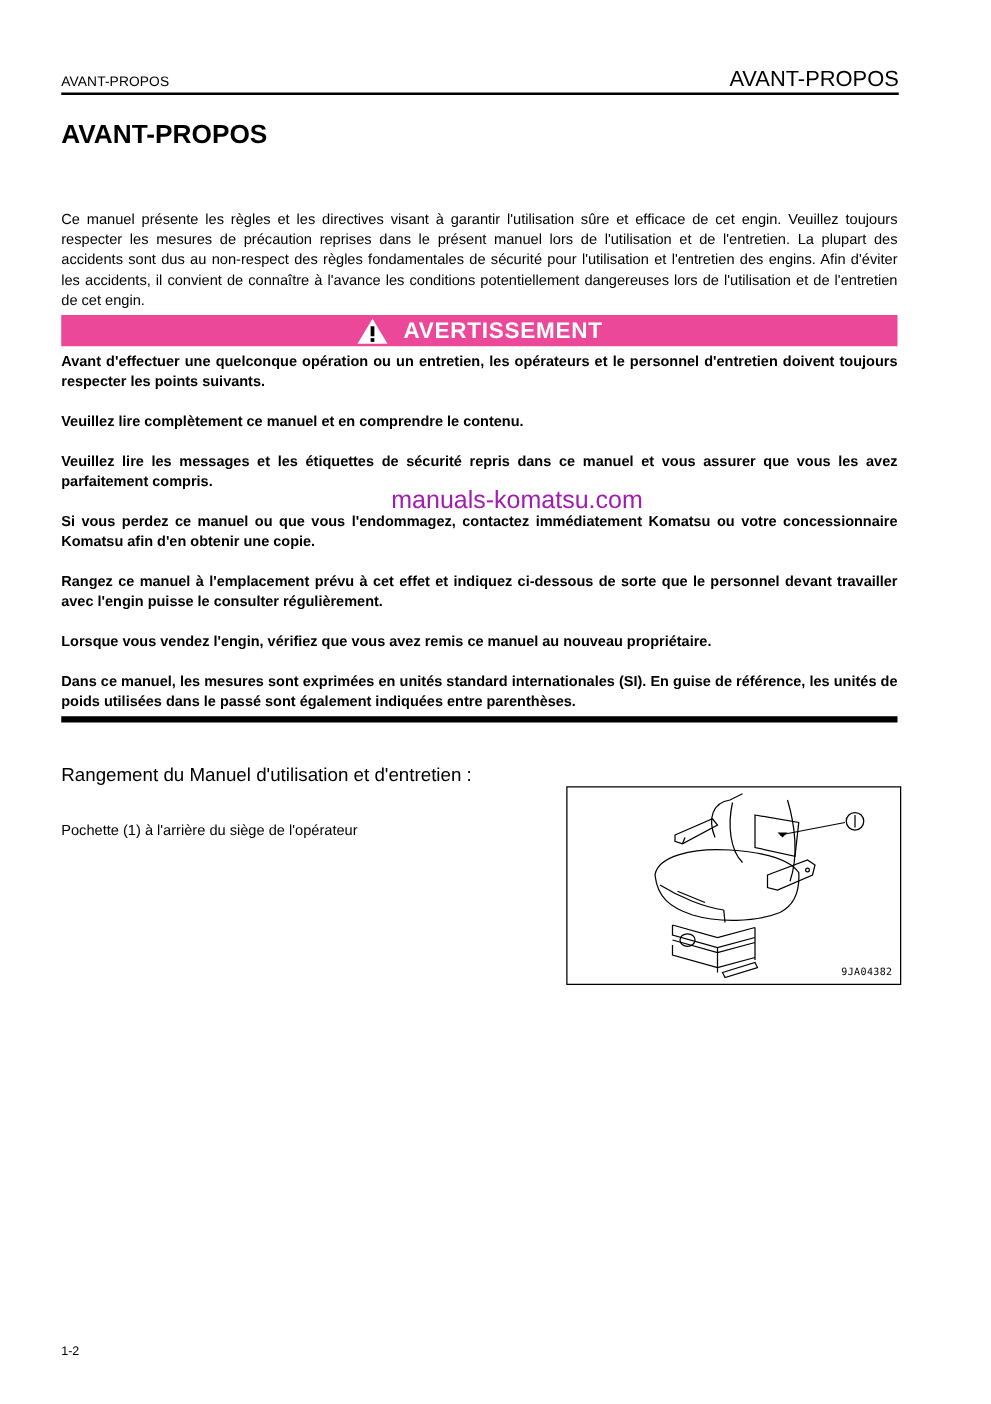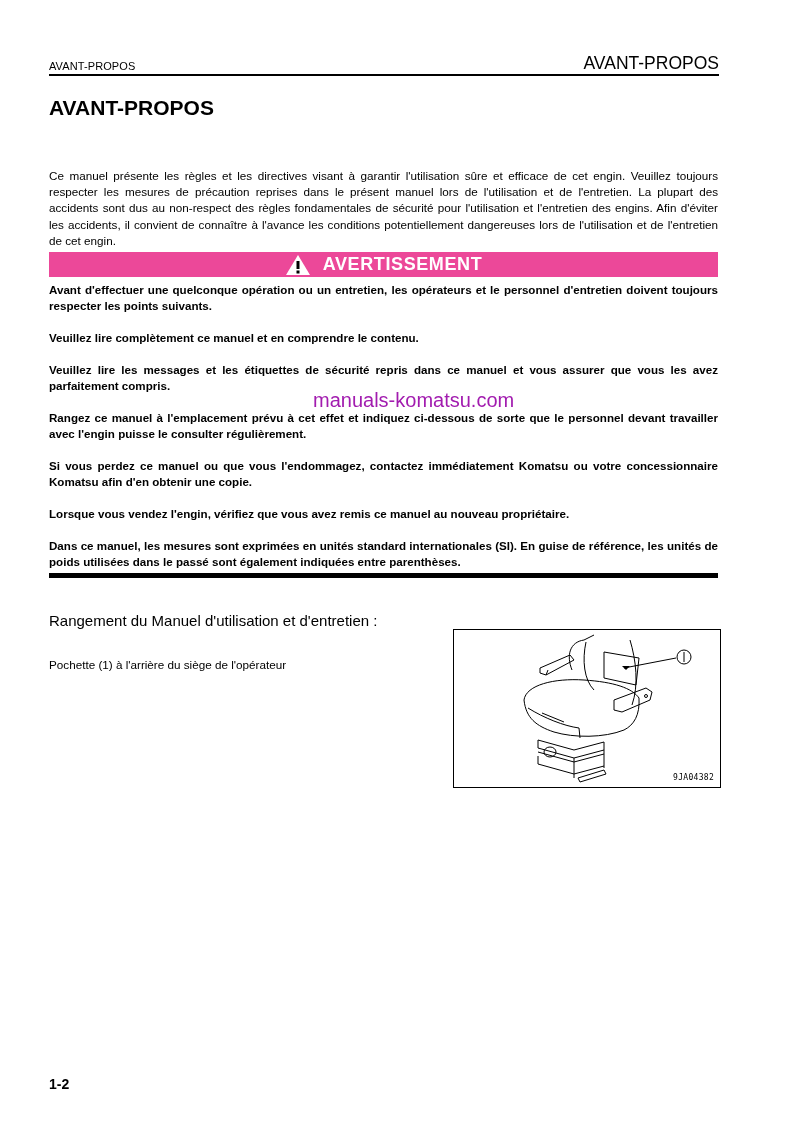--- a/index.html
+++ b/index.html
@@ -14,21 +14,21 @@
   .warn-bar .lbl { font-size: 18px; font-weight: bold; letter-spacing: 0.6px; margin-left: 12px; }
   .warn-icon { width: 26px; height: 22px; display: inline-block; }
   .warn-body { left: 49px; top: 282px; width: 669px; font-size: 11.6px; font-weight: bold; line-height: 16px; }
   .warn-body p { margin: 0 0 16px 0; text-align: justify; }
   .warn-rule { left: 49px; top: 573px; width: 669px; height: 5px; background: #000; }
   .watermark { left: 313px; top: 389px; font-size: 20px; color: #a21caf; }
   .storage { left: 49px; top: 612px; font-size: 15px; }
   .pocket { left: 49px; top: 638px; font-size: 11.7px; margin-top: 20px; }
   .figure { left: 453px; top: 629px; width: 266px; height: 157px; border: 1.5px solid #000; }
   .fig-code { right: 6px; bottom: 5px; font-size: 8px; font-family: "DejaVu Sans Mono", monospace; letter-spacing: 0.3px; }
-  .page-num { left: 49px; top: 1076px; font-size: 14px; font-weight: bold; }
+  .page-num { left: 49px; top: 1076px; font-size: 10px; font-weight: normal; }
 </style>
 </head>
 <body>
 
 <div class="abs hdr-left">AVANT-PROPOS</div>
 <div class="abs hdr-right">AVANT-PROPOS</div>
 <div class="abs hdr-rule"></div>
 
 <div class="abs title">AVANT-PROPOS</div>
 
@@ -40,22 +40,22 @@
     <rect x="11.5" y="7" width="3" height="8" fill="#000"></rect>
     <rect x="11.5" y="16.5" width="3" height="3" fill="#000"></rect>
   </svg>
   <span class="lbl">AVERTISSEMENT</span>
 </div>
 
 <div class="abs warn-body">
   <p>Avant d'effectuer une quelconque opération ou un entretien, les opérateurs et le personnel d'entretien doivent toujours respecter les points suivants.</p>
   <p>Veuillez lire complètement ce manuel et en comprendre le contenu.</p>
   <p>Veuillez lire les messages et les étiquettes de sécurité repris dans ce manuel et vous assurer que vous les avez parfaitement compris.</p>
+  <p>Si vous perdez ce manuel ou que vous l'endommagez, contactez immédiatement Komatsu ou votre concessionnaire Komatsu afin d'en obtenir une copie.</p>
   <p>Rangez ce manuel à l'emplacement prévu à cet effet et indiquez ci-dessous de sorte que le personnel devant travailler avec l'engin puisse le consulter régulièrement.</p>
-  <p>Si vous perdez ce manuel ou que vous l'endommagez, contactez immédiatement Komatsu ou votre concessionnaire Komatsu afin d'en obtenir une copie.</p>
   <p>Lorsque vous vendez l'engin, vérifiez que vous avez remis ce manuel au nouveau propriétaire.</p>
   <p>Dans ce manuel, les mesures sont exprimées en unités standard internationales (SI). En guise de référence, les unités de poids utilisées dans le passé sont également indiquées entre parenthèses.</p>
 </div>
 
 <div class="abs watermark">manuals-komatsu.com</div>
 
 <div class="abs warn-rule"></div>
 
 <div class="abs storage">Rangement du Manuel d'utilisation et d'entretien :</div>
 <div class="abs pocket">Pochette (1) à l'arrière du siège de l'opérateur</div>

